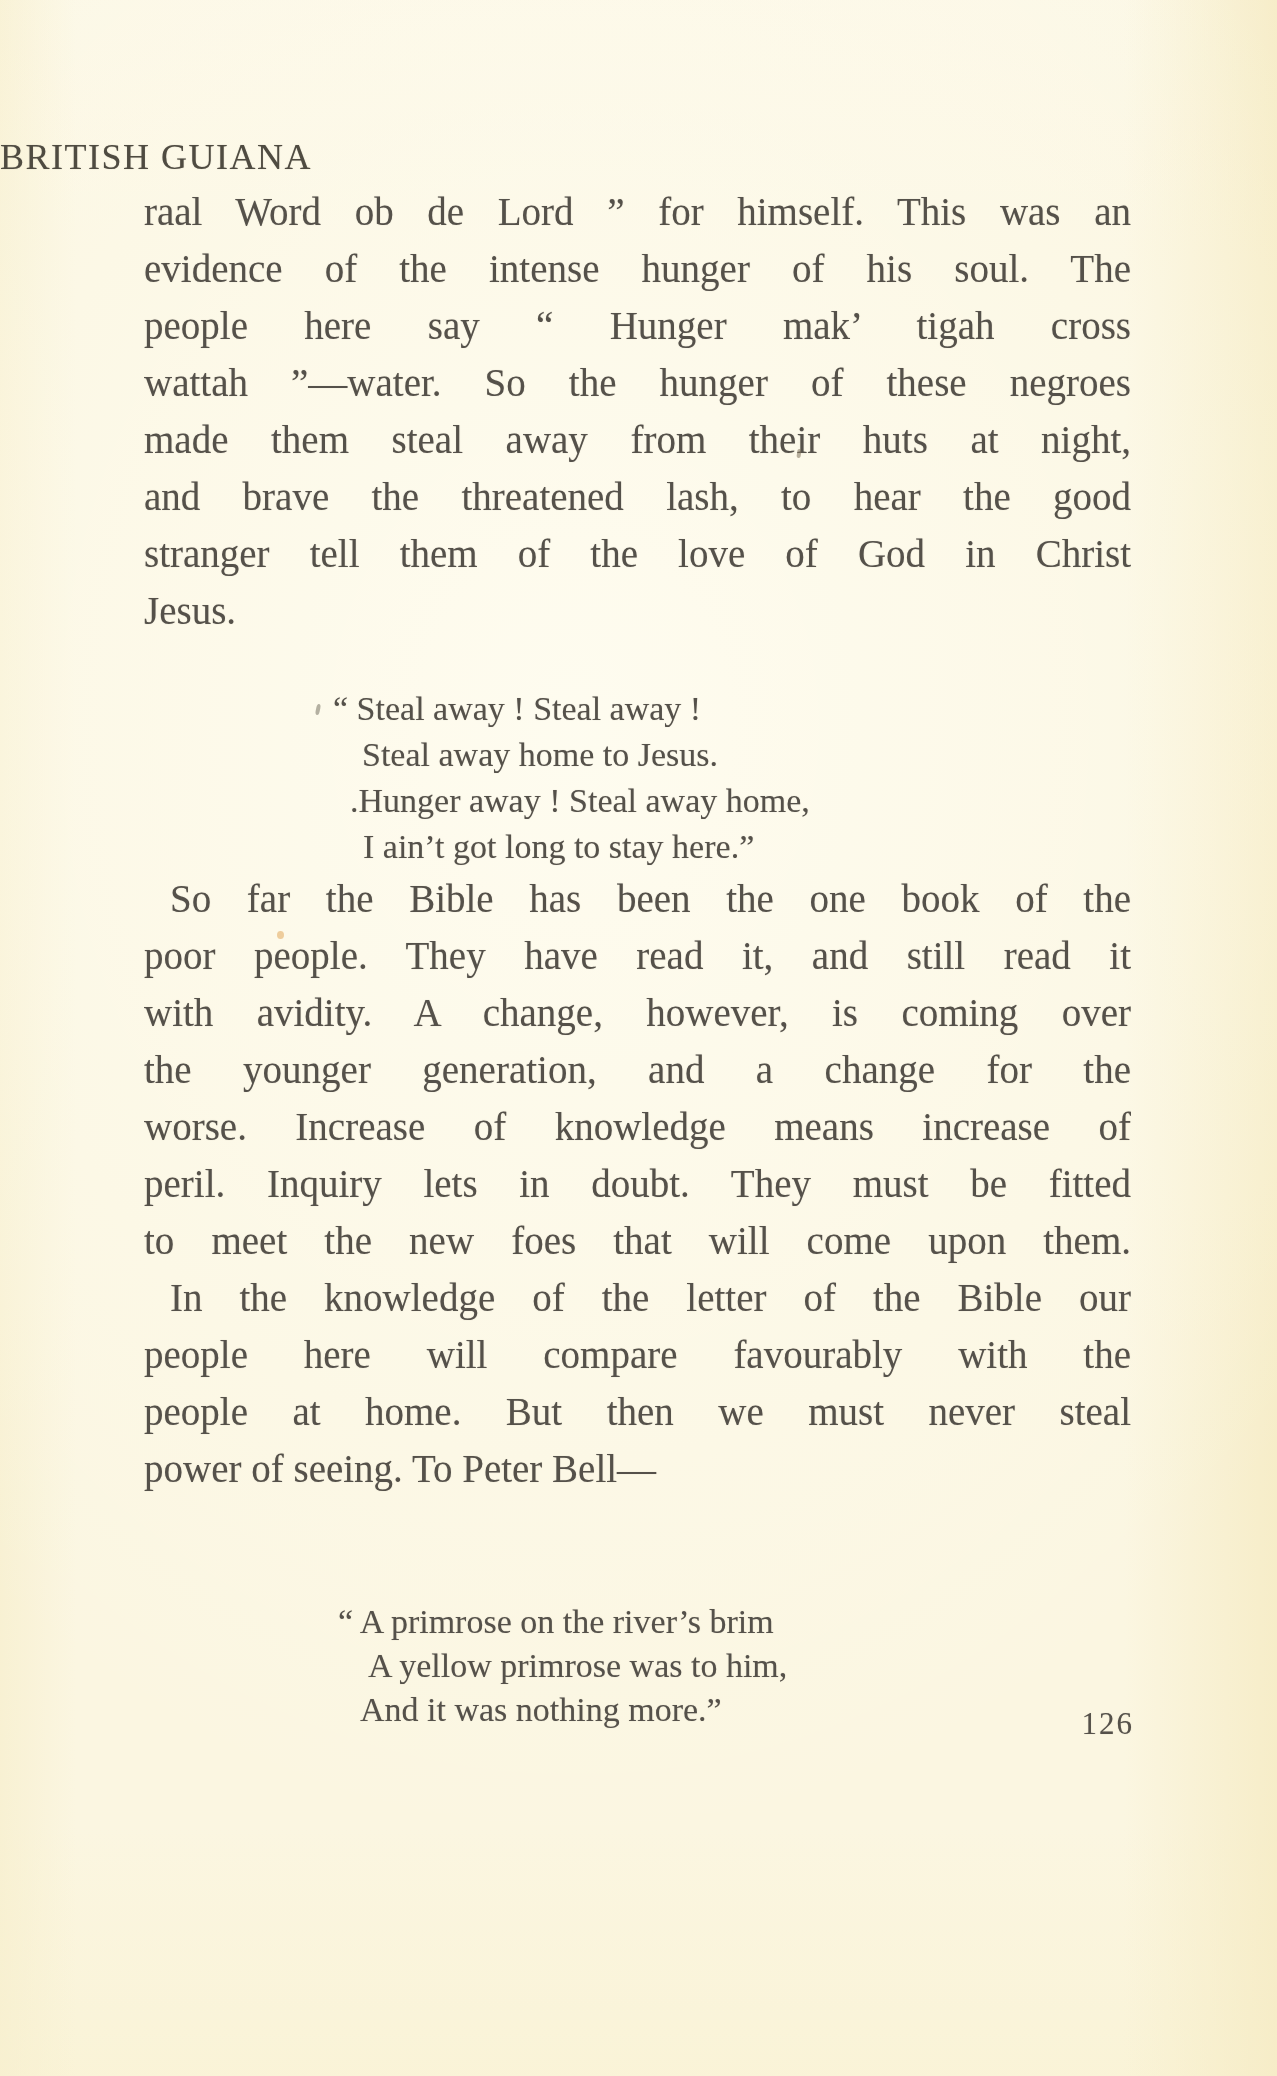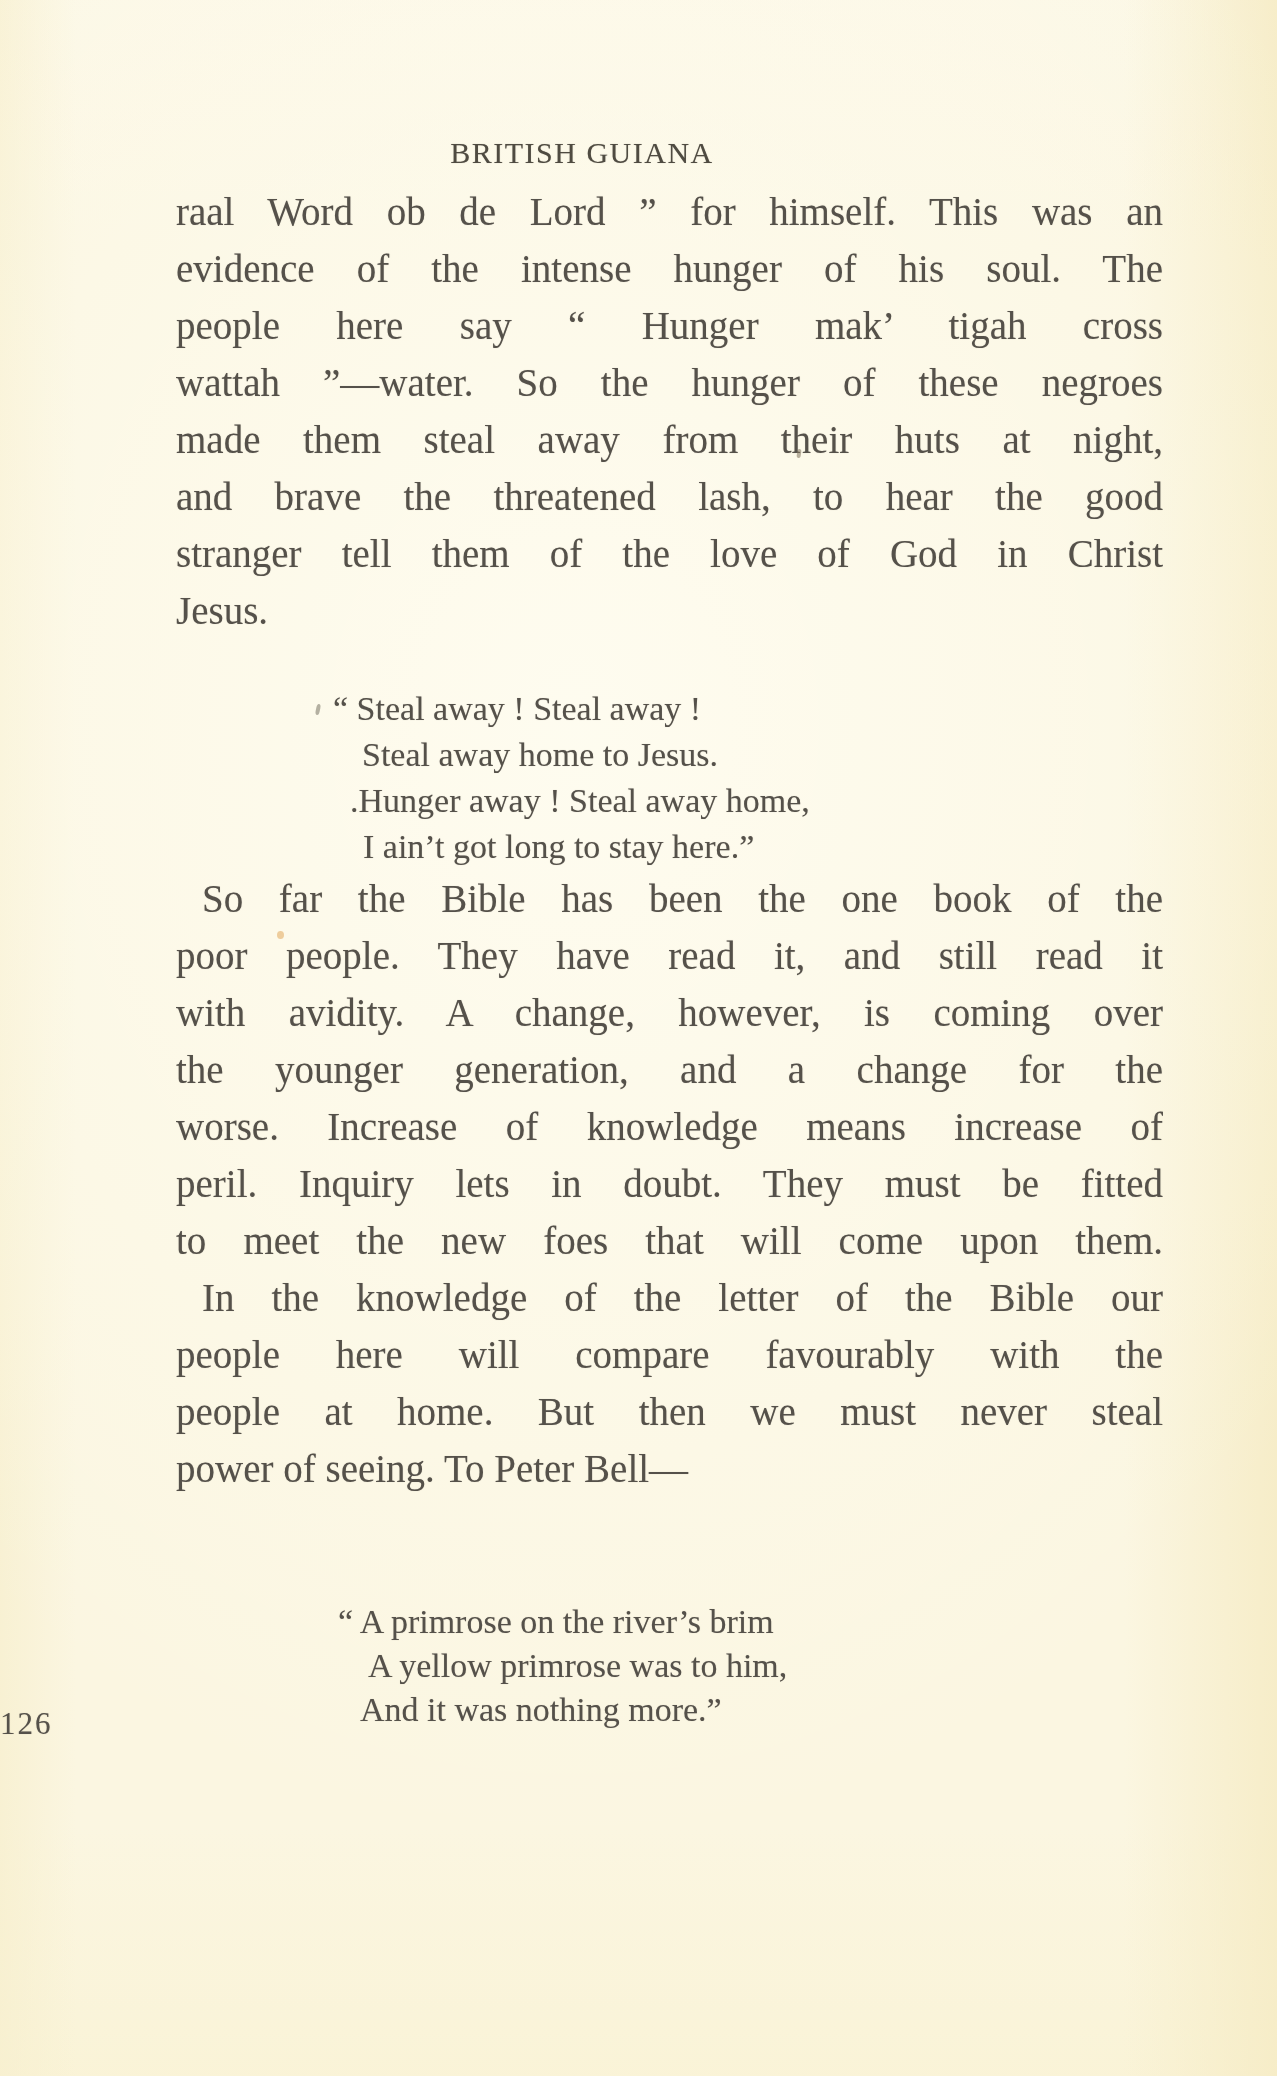--- a/index.html
+++ b/index.html
@@ -9,28 +9,28 @@
     background-color:#fbf6e1;
     background-image:
       radial-gradient(120% 90% at 45% 35%, rgba(255,253,242,.85) 0%, rgba(252,247,226,0) 60%),
       linear-gradient(90deg, rgba(247,239,206,.75) 0%, rgba(252,247,228,0) 6%, rgba(252,247,228,0) 88%, rgba(246,236,198,.9) 100%),
       linear-gradient(180deg, rgba(253,249,234,.55) 0%, rgba(253,249,234,0) 12%, rgba(250,244,215,0) 88%, rgba(249,242,210,.65) 100%);
     font-family:"Liberation Serif","DejaVu Serif",serif;
     color:#55514a;
     overflow:hidden;
   }
   .running-head{
-    position:absolute;top:136px;left:12px;width:1140px;
-    text-align:center;
-    font-size:30px;letter-spacing:1.5px;
+    position:absolute;top:136px;left:0;width:1140px;
+    text-align:left;
+    font-size:36px;letter-spacing:1.5px;
     color:#4f4b41;
     text-shadow:0 0 1px rgba(79,75,65,.35);
   }
   .para{
-    position:absolute;left:176px;width:987px;
+    position:absolute;left:144px;width:987px;
     text-shadow:0 0 1px rgba(85,81,74,.3);
   }
   .p1{top:183px;}
   .p2{top:870px;}
   .p3{top:1269px;}
   .bl{
     font-size:39px;line-height:57px;height:57px;overflow:hidden;
   }
   .j{text-align:justify;text-align-last:justify;}
   .indent{text-indent:26px;}
@@ -45,21 +45,21 @@
   .v2 .vl{line-height:44px;height:44px;}
   .i0{padding-left:0;}
   .i17{padding-left:17px;}
   .i29{padding-left:29px;}
   .i30{padding-left:30px;}
   .i5{padding-left:5px;}
   .i35{padding-left:35px;text-align:center;}
   .i27{padding-left:27px;}
   .pagenum{
     position:absolute;top:1706px;left:0;width:1134px;
-    text-align:left;
+    text-align:right;
     font-size:31px;letter-spacing:2px;
     color:#55514a;
     text-shadow:0 0 1px rgba(85,81,74,.3);
   }
   .speck{position:absolute;}
   .speck-apostrophe{
     left:316px;top:704px;width:4px;height:11px;
     border-radius:2px/4px;background:#8d887a;
     transform:rotate(12deg);opacity:.65;
   }

